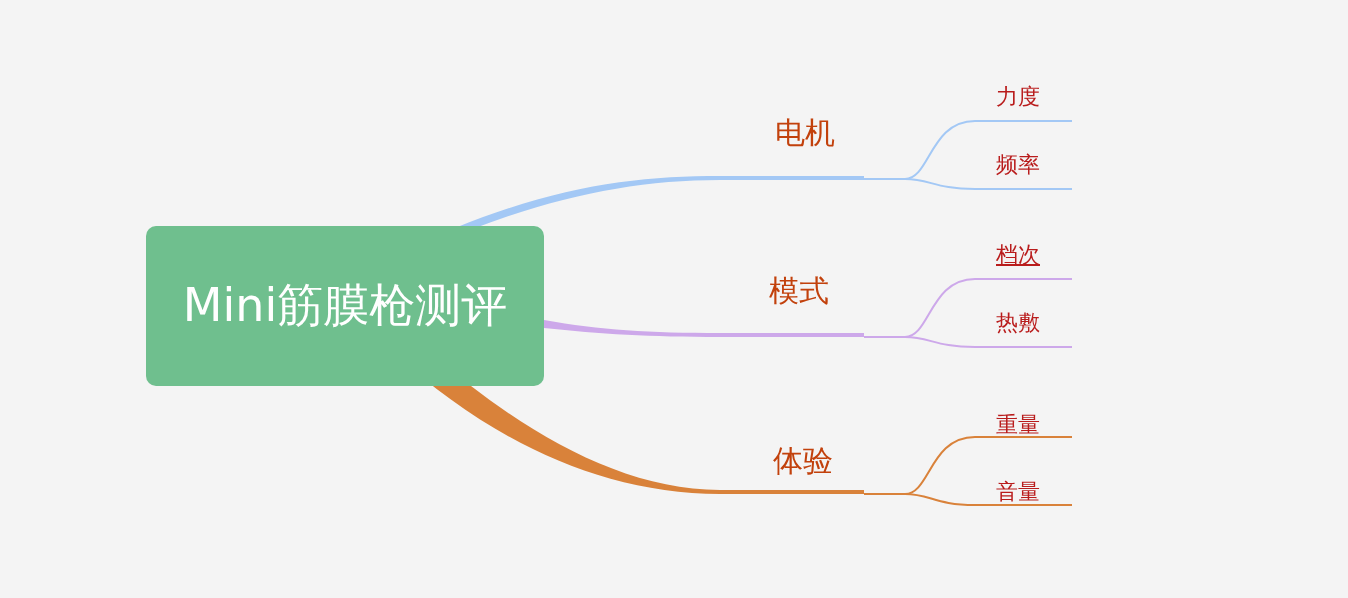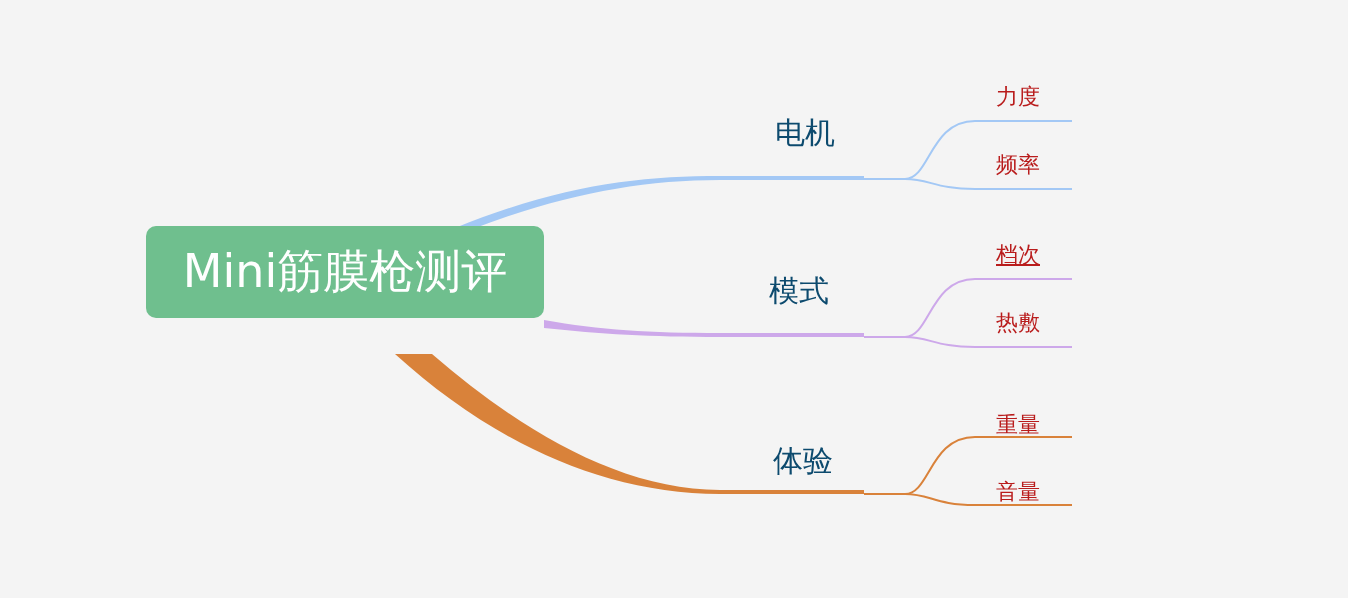--- a/index.html
+++ b/index.html
@@ -1,21 +1,21 @@
 <!DOCTYPE html>
 <html><head>
 <meta charset="utf-8">
 <style>
   html, body { margin:0; padding:0; }
   body { width:1348px; height:598px; background:#f4f4f4; position:relative; overflow:hidden;
          font-family:"DejaVu Sans","Liberation Sans",sans-serif; }
   svg.links { position:absolute; left:0; top:0; }
-  .root { position:absolute; left:146px; top:226px; width:398px; height:92px; background:#6fbf8e;
+  .root { position:absolute; left:146px; top:226px; width:398px; height:160px; background:#6fbf8e;
           border-radius:10px; color:#fff; font-size:46px; display:flex; align-items:center; justify-content:center; }
-  .label { position:absolute; color:#0c4a6e; white-space:nowrap; }
+  .label { position:absolute; color:#c2410c; white-space:nowrap; }
   .l1 { font-size:30px; width:90px; text-align:center; }
   .l2 { font-size:22px; width:90px; text-align:center; color:#b91c1c; }
 </style>
 </head>
 <body>
 
 <svg class="links" width="1348" height="598">
 
   <path d="M455,228 C560,185 640,176 720,176 L864,176 L864,180 L720,180 C640,180 560,195 470,230 Z" fill="#a3c8f5"></path>
   <path d="M864,179 L905,179 C930,179 930,121 975,121 L1072,121" stroke="#a3c8f5" stroke-width="2" fill="none"></path>

